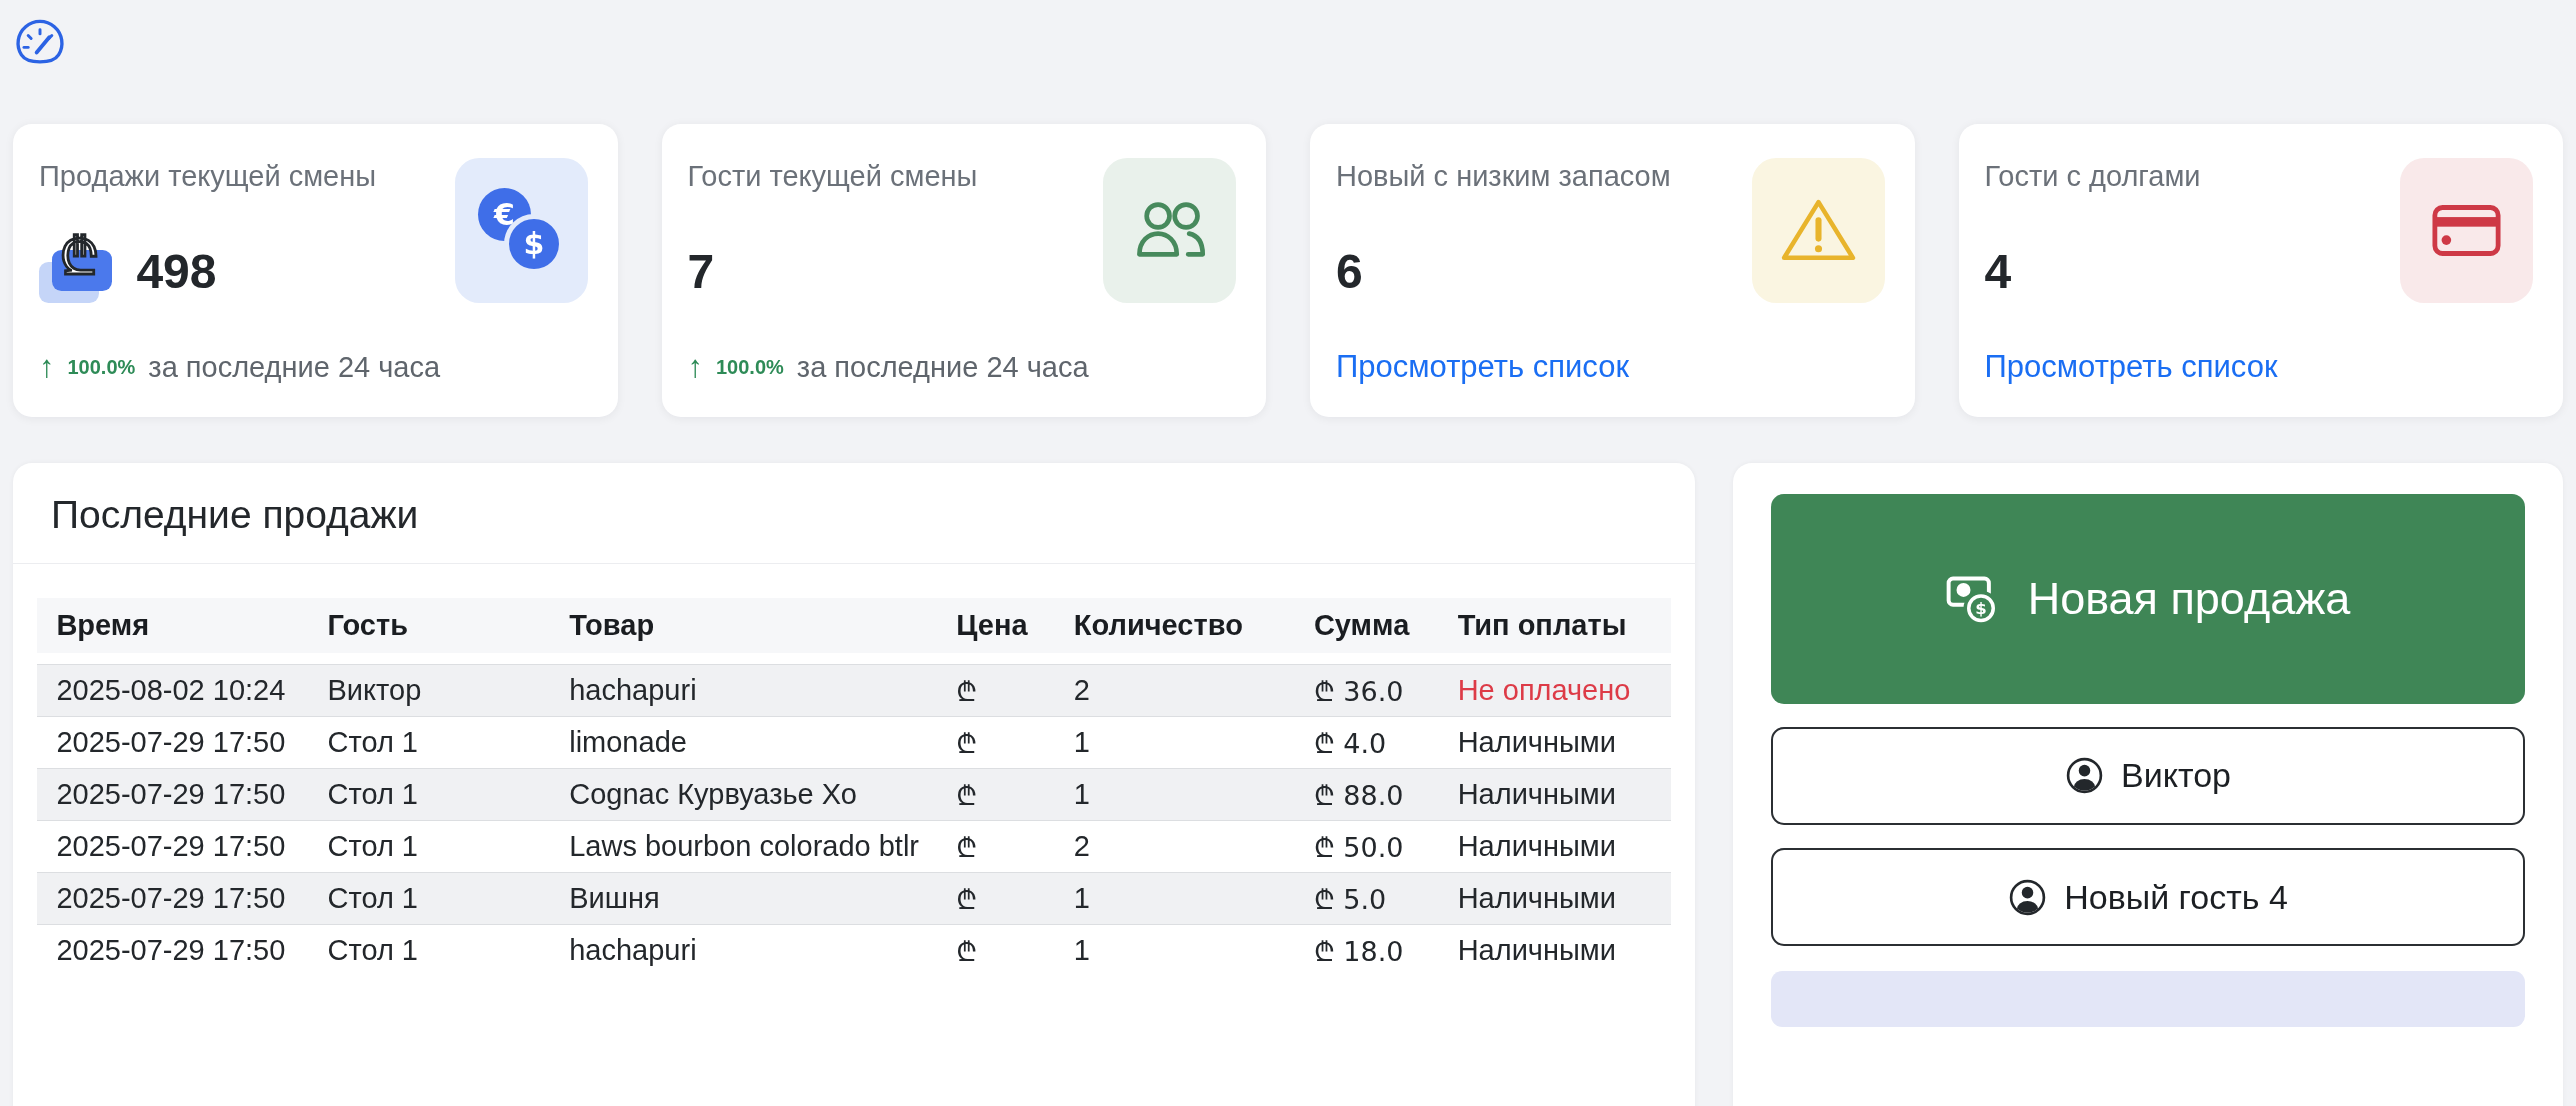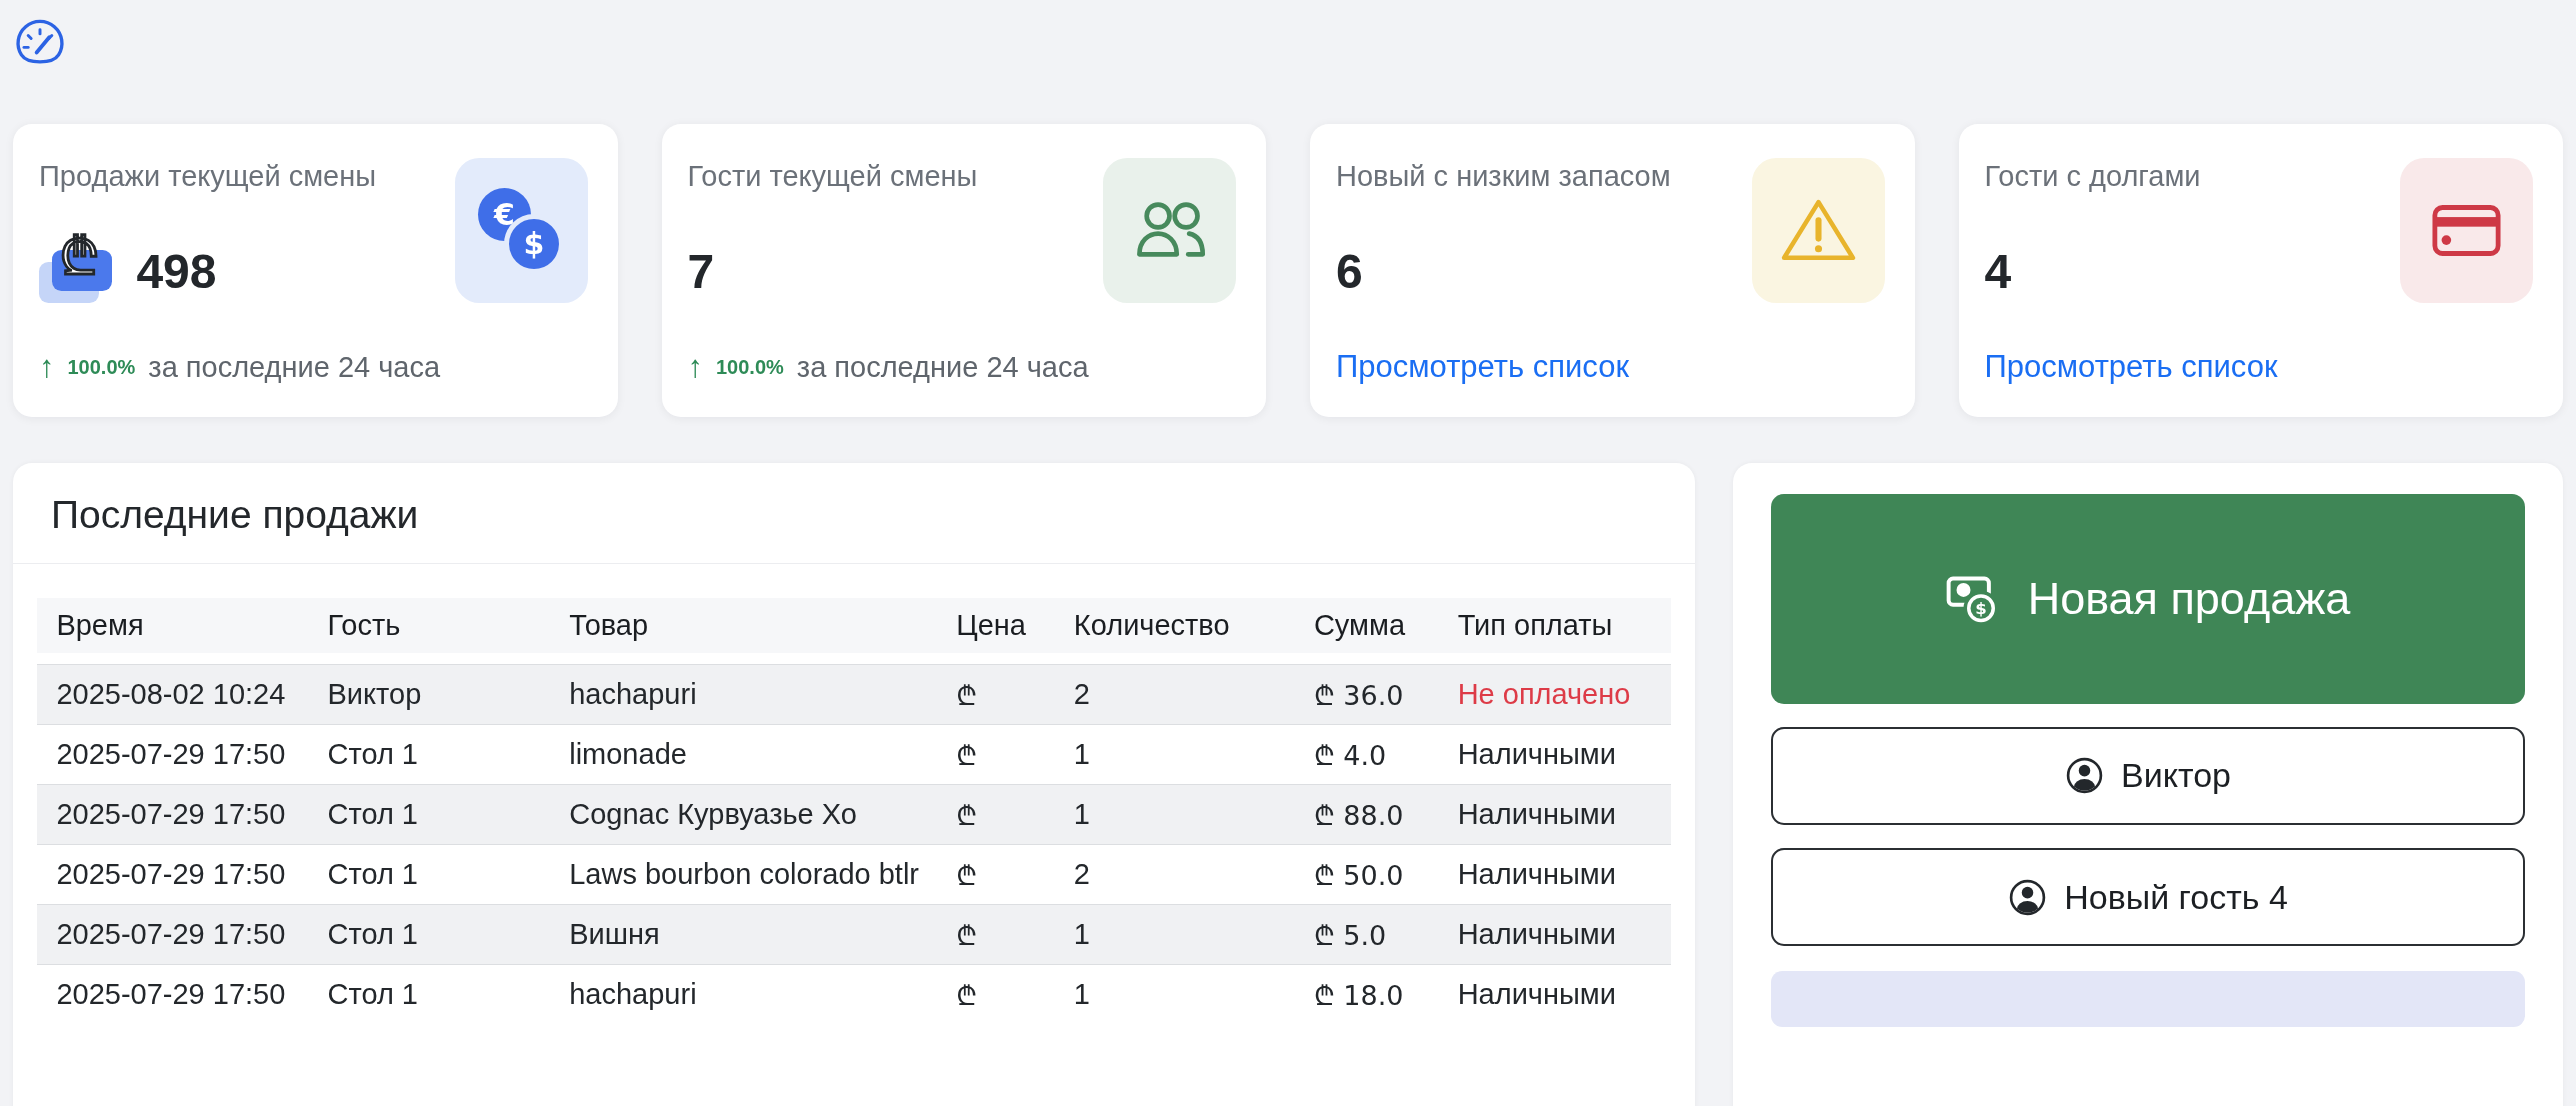--- a/index.html
+++ b/index.html
@@ -63,24 +63,24 @@
   .panel-left { flex:1 1 auto; }
   .panel-right { width:830px; flex:0 0 830px; }
   .panel-header { padding:30px 38px 26px 38px; border-bottom:1.9px solid #ecedf0; }
   .panel-title { font-size:39px; font-weight:500; color:#23272b; }
   .panel-body-left { padding:34px 24.4px 0 24.4px; }
   .panel-body-right { padding:31px 38px 0 38px; }
 
   
   table { width:100%; border-collapse:separate; border-spacing:0; table-layout:fixed; font-size:29px; }
   thead th {
-    background:#f6f7f9; text-align:left; font-weight:400; color:#1a1d21;
+    background:#f6f7f9; text-align:left; font-weight:700; color:#1a1d21;
     height:66px; padding:0 0 0 19px; border-bottom:11.3px solid #ffffff;
   }
-  tbody td { height:60px; padding:0 0 0 19px; border-top:1.9px solid #dcdee1; color:#23272b; white-space:nowrap; overflow:hidden; }
+  tbody td { height:52px; padding:0 0 0 19px; border-top:1.9px solid #dcdee1; color:#23272b; white-space:nowrap; overflow:hidden; }
   tbody tr:nth-child(odd) td { background:#f0f1f3; }
   tbody td:nth-child(4), tbody td:nth-child(6) { font-family:"DejaVu Sans","Liberation Sans",sans-serif; font-size:27px; }
   td.unpaid { color:#dd3b47; }
 
   
   .primary-action {
     width:100%; height:210px; border:none; border-radius:13px; background:#3f8656;
     color:#fff; font-size:45px; font-weight:500; font-family:inherit;
     display:flex; align-items:center; justify-content:center; gap:26px; cursor:pointer;
   }

